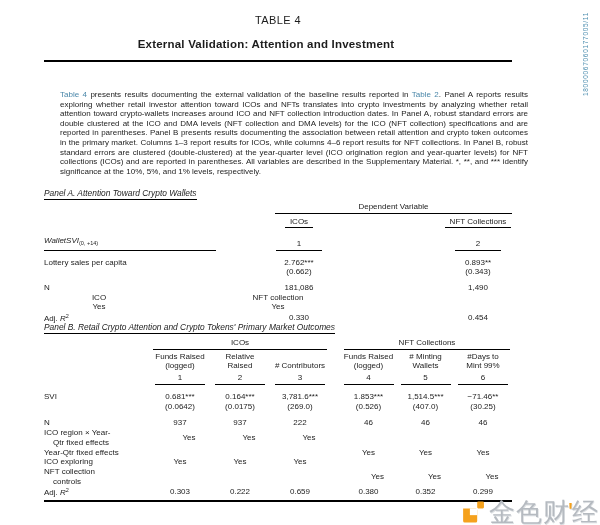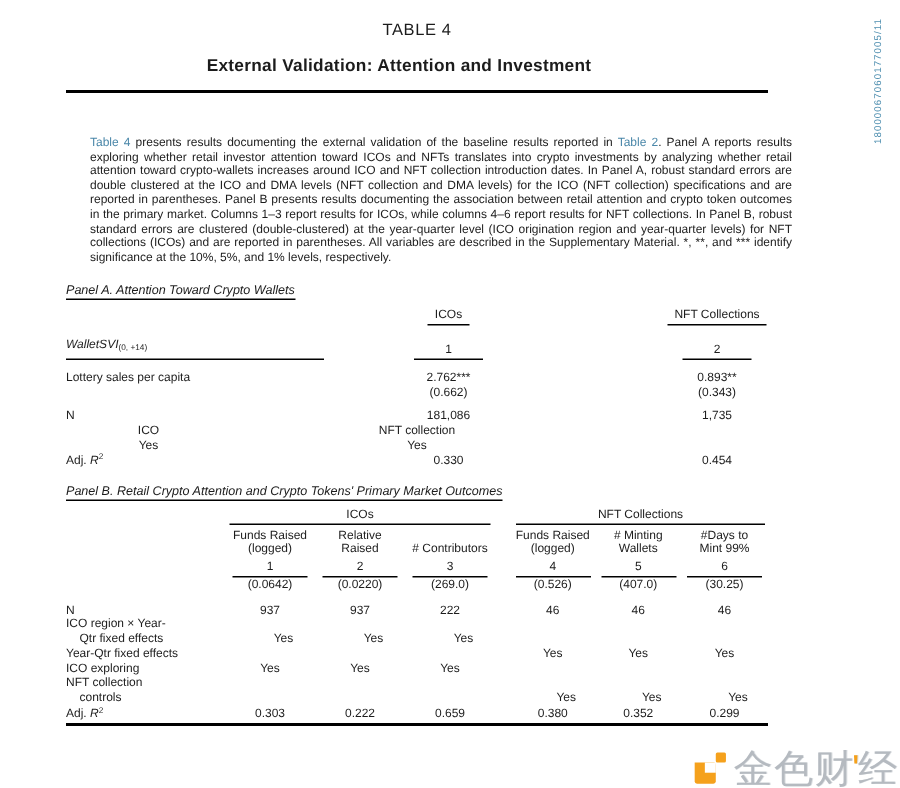--- a/index.html
+++ b/index.html
@@ -15,21 +15,21 @@
   .rule-top{top:60px;left:44px;width:468px;height:2px;background:#000;}
   
   .note{top:74px;left:44px;width:468px;font-size:8px;line-height:9.6px;text-align:justify;margin:16px;}
   .note a{color:#4a87a9;text-decoration:none;}
   
   .panel-heading{left:44px;font-size:8.4px;font-style:italic;text-decoration:underline;}
   .panel-heading>span{display:inline-block;border-bottom:1px solid #000;padding-bottom:1px;}
   #ph-a{top:188px;} #ph-b{top:322px;}
   
   .tbl{left:44px;width:468px;font-size:8px;line-height:9.7px;}
-  .row{display:flex;align-items:flex-end;}
+  .row{display:flex;align-items:center;}
   .row.bottom{align-items:flex-end;}
   .u{display:inline-block;border-bottom:1.2px solid #000;padding:0 5px 1px 5px;}
   .u-num{display:inline-block;width:46px;border-bottom:1.2px solid #000;padding-bottom:1px;}
   sub{font-size:5.5px;vertical-align:-1.5px;letter-spacing:0;}
   sup{font-size:5.5px;vertical-align:3px;}
   i{font-style:italic;}
   
   #pa{top:202px;}
   .pa-label{width:200px;flex:none;}
   .pa-c1{width:110px;flex:none;text-align:center;}
@@ -75,20 +75,24 @@
 
 <div class="abs t-kicker">TABLE 4</div>
 <div class="abs t-head">External Validation: Attention and Investment</div>
 <div class="abs rule-top"></div>
 
 <p class="abs note"><a href="#">Table 4</a><span> presents results documenting the external validation of the baseline results reported in </span><a href="#">Table 2</a><span>. Panel A reports results exploring whether retail investor attention toward ICOs and NFTs translates into crypto investments by analyzing whether retail attention toward crypto-wallets increases around ICO and NFT collection introduction dates. In Panel A, robust standard errors are double clustered at the ICO and DMA levels (NFT collection and DMA levels) for the ICO (NFT collection) specifications and are reported in parentheses. Panel B presents results documenting the association between retail attention and crypto token outcomes in the primary market. Columns 1–3 report results for ICOs, while columns 4–6 report results for NFT collections. In Panel B, robust standard errors are clustered (double-clustered) at the year-quarter level (ICO origination region and year-quarter levels) for NFT collections (ICOs) and are reported in parentheses. All variables are described in the Supplementary Material. *, **, and *** identify significance at the 10%, 5%, and 1% levels, respectively.</span></p>
 
 <div id="ph-a" class="abs panel-heading"><span>Panel A. Attention Toward Crypto Wallets</span></div>
 
 <div id="pa" class="abs tbl">
+  <div class="row bottom">
+    <div class="pa-label"></div>
+    <div class="pa-depspan">Dependent Variable</div>
+  </div>
   <div class="row bottom pa-groups">
     <div class="pa-label"></div>
     <div class="pa-c1"><span class="u">ICOs</span></div>
     <div class="pa-gap"></div>
     <div class="pa-c2"><span class="u">NFT Collections</span></div>
   </div>
   <div class="row bottom pa-stub">
     <div class="pa-label"><span class="stub-u"><i>WalletSVI</i><sub>(0, +14)</sub></span></div>
     <div class="pa-c1"><span class="u-num">1</span></div>
     <div class="pa-gap"></div>
@@ -105,21 +109,21 @@
     <div class="pa-label"></div>
     <div class="pa-c1">(0.662)</div>
     <div class="pa-gap"></div>
     <div class="pa-c2">(0.343)</div>
   </div>
 
   <div class="row pa-block">
     <div class="pa-label">N</div>
     <div class="pa-c1">181,086</div>
     <div class="pa-gap"></div>
-    <div class="pa-c2">1,735</div>
+    <div class="pa-c2">1,490</div>
   </div>
   <div class="row">
     <div class="pa-c1">ICO</div>
     <div class="pa-gap"></div>
     <div class="pa-c2">NFT collection</div>
   </div>
   <div class="row">
     <div class="pa-c1">Yes</div>
     <div class="pa-gap"></div>
     <div class="pa-c2">Yes</div>
@@ -160,24 +164,34 @@
     <div class="b-label"></div>
     <div class="b1"><span class="u-num">1</span></div>
     <div class="b2"><span class="u-num">2</span></div>
     <div class="b3"><span class="u-num">3</span></div>
     <div class="b-gap"></div>
     <div class="b4"><span class="u-num">4</span></div>
     <div class="b5"><span class="u-num">5</span></div>
     <div class="b6"><span class="u-num">6</span></div>
   </div>
 
+  <div class="row b-svi">
+    <div class="b-label">SVI</div>
+    <div class="b1">0.681***</div>
+    <div class="b2">0.164***</div>
+    <div class="b3">3,781.6***</div>
+    <div class="b-gap"></div>
+    <div class="b4">1.853***</div>
+    <div class="b5">1,514.5***</div>
+    <div class="b6">−71.46**</div>
+  </div>
   <div class="row">
     <div class="b-label"></div>
     <div class="b1">(0.0642)</div>
-    <div class="b2">(0.0220)</div>
+    <div class="b2">(0.0175)</div>
     <div class="b3">(269.0)</div>
     <div class="b-gap"></div>
     <div class="b4">(0.526)</div>
     <div class="b5">(407.0)</div>
     <div class="b6">(30.25)</div>
   </div>
 
   <div class="row b-n">
     <div class="b-label">N</div>
     <div class="b1">937</div>

